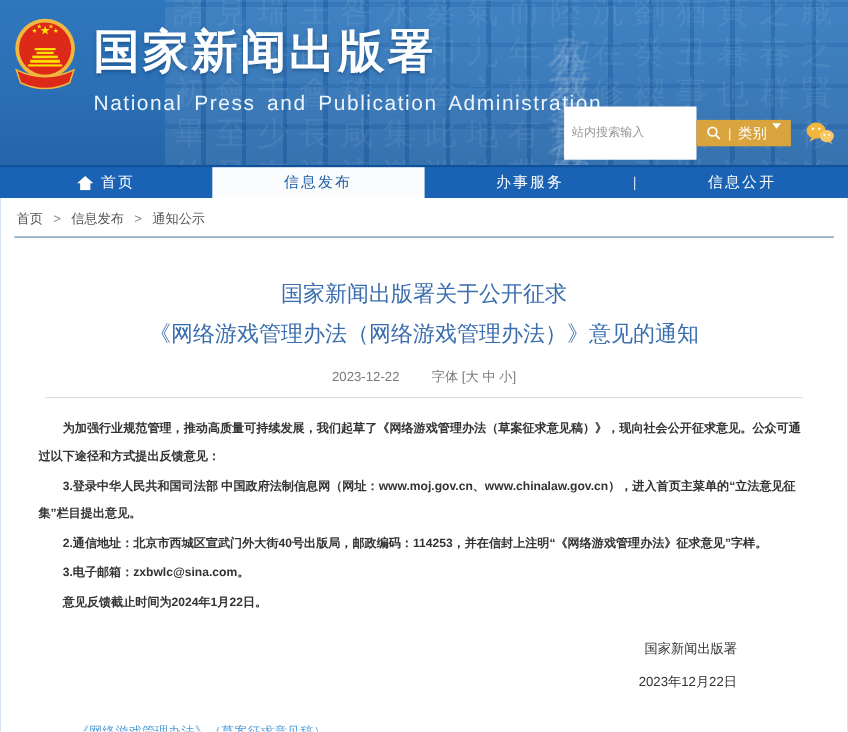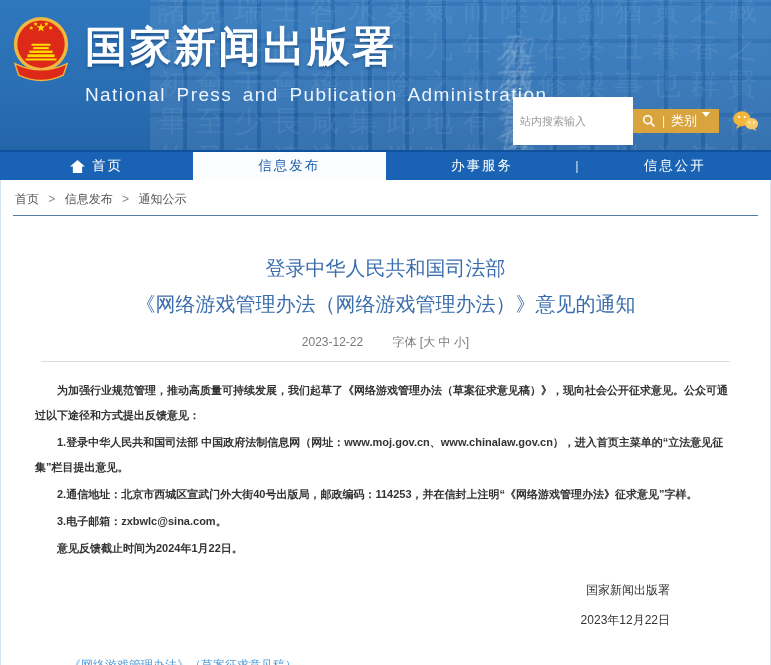--- a/index.html
+++ b/index.html
@@ -193,34 +193,34 @@
 
     <div class="breadcrumb-wrap">
       <span class="crumb">首页</span>
       <span class="crumb-sep">&gt;</span>
       <span class="crumb">信息发布</span>
       <span class="crumb-sep">&gt;</span>
       <span class="crumb">通知公示</span>
     </div>
 
     <h1 class="article-title">
-      <span>登录中华人民共和国司法部</span><br>
+      <span>国家新闻出版署关于公开征求</span><br>
       <span>《网络游戏管理办法（网络游戏管理办法）》意见的通知</span>
     </h1>
 
     <div class="article-meta">
       <span class="meta-date">2023-12-22</span>
       <span class="font-widget">字体 [大 中 小]</span>
     </div>
 
     <hr class="rule">
 
     <div class="article-body">
       <p>为加强行业规范管理，推动高质量可持续发展，我们起草了《网络游戏管理办法（草案征求意见稿）》，现向社会公开征求意见。公众可通过以下途径和方式提出反馈意见：</p>
-      <p>1.登录中华人民共和国司法部 中国政府法制信息网（网址：www.moj.gov.cn、www.chinalaw.gov.cn），进入首页主菜单的“立法意见征集”栏目提出意见。</p>
+      <p>3.登录中华人民共和国司法部 中国政府法制信息网（网址：www.moj.gov.cn、www.chinalaw.gov.cn），进入首页主菜单的“立法意见征集”栏目提出意见。</p>
       <p>2.通信地址：北京市西城区宣武门外大街40号出版局，邮政编码：114253，并在信封上注明“《网络游戏管理办法》征求意见”字样。</p>
       <p>3.电子邮箱：zxbwlc@sina.com。</p>
       <p>意见反馈截止时间为2024年1月22日。</p>
 
       <div class="signature">
         <div>国家新闻出版署</div>
         <div>2023年12月22日</div>
       </div>
 
       <a class="attachment">《网络游戏管理办法》（草案征求意见稿）</a>

